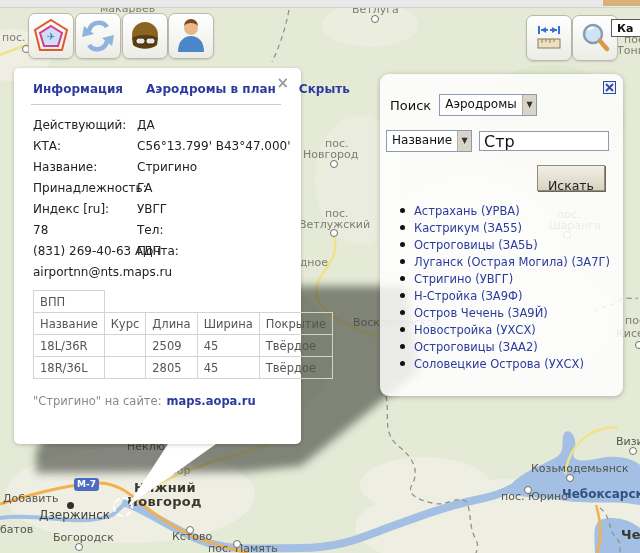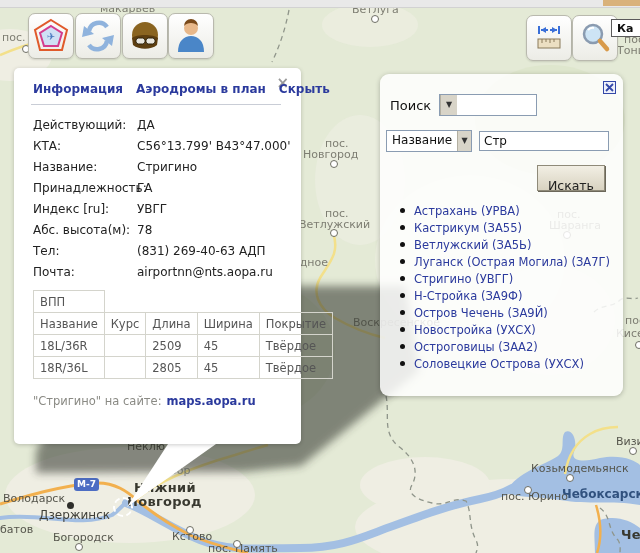--- a/index.html
+++ b/index.html
@@ -24,21 +24,21 @@
   
   #shadow-svg{position:absolute;left:0;top:0;z-index:3;}
   
   #sel-ring{position:absolute;left:113px;top:497px;width:16px;height:16px;border:2px dashed #fff;
             border-radius:50%;z-index:6;}
   
   #tail-svg{position:absolute;left:0;top:0;z-index:4;}
   #infowindow{position:absolute;left:14px;top:68px;width:287px;height:376px;background:#fff;
               border-radius:5px;z-index:5;box-shadow:0 1px 4px rgba(0,0,0,.2);}
   #iw-close{position:absolute;right:12px;top:6px;color:#9a9a9a;font-size:15px;font-weight:bold;cursor:pointer;}
-  #iw-links{position:absolute;left:19px;top:14px;display:flex;gap:13px;}
+  #iw-links{position:absolute;left:19px;top:14px;display:flex;gap:23px;}
   .iw-link{color:#2b3a9d;font-size:12px;font-weight:bold;cursor:pointer;white-space:nowrap;}
   #iw-sep{position:absolute;left:17px;top:36px;width:250px;border-bottom:1px solid #c9cdd6;}
   #iw-fields{position:absolute;left:19px;top:46px;display:grid;grid-template-columns:104px auto;
              grid-auto-rows:21px;font-size:12px;color:#222;align-items:center;}
   .fval{white-space:nowrap;}
   #rw-table{position:absolute;left:19px;top:222px;border-collapse:collapse;font-size:11.5px;color:#555;}
   #rw-table td{padding:2px 6px;height:17px;}
   #rw-table td.b{border:1px solid #d4d4cc;}
   #iw-footer{position:absolute;left:19px;top:326px;font-size:11.5px;color:#8a8a84;white-space:nowrap;}
   #iw-footer a{color:#2b3a9d;font-weight:bold;text-decoration:none;margin-left:5px;}
@@ -47,21 +47,21 @@
          background:rgba(255,255,255,.84);border-radius:9px;z-index:7;
          box-shadow:0 1px 5px rgba(0,0,0,.25);}
   #panel-close{position:absolute;right:7px;top:7px;width:13px;height:13px;cursor:pointer;}
   .prow1{position:absolute;left:10px;top:20px;display:flex;align-items:center;gap:8px;}
   .prow2{position:absolute;left:6px;top:56px;display:flex;align-items:center;gap:7px;}
   .plabel{font-size:13px;color:#111;}
   .sel{display:flex;align-items:stretch;background:#fff;border:1px solid #8a9cb2;height:20px;}
   .sel .txt{font-size:12px;color:#111;padding:2px 5px 0 5px;white-space:nowrap;}
   .sel .arrow{width:16px;background:#d8d4c8;border-left:1px solid #9a96889a;color:#333;
               font-size:8px;text-align:center;line-height:20px;}
-  .tinput{width:120px;height:16px;border:1px solid #8a9cb2;font-size:12px;padding:1px 4px;
+  .tinput{width:120px;height:16px;border:1px solid #8a9cb2;font-size:16px;padding:1px 4px;
           font-family:"DejaVu Sans",sans-serif;background:#fff;color:#111;}
   #search-btn{position:absolute;right:18px;top:91px;height:21px;padding:12px 10px;font-size:12.5px;
               color:#222;background:linear-gradient(#f2efe4,#d8d2c0);border:1px solid #8f8a79;
               box-shadow:1px 1px 0 #6b675a;font-family:"DejaVu Sans",sans-serif;cursor:pointer;}
   #results{position:absolute;left:20px;top:128px;list-style:none;margin:0;padding:0;}
   #results li{height:17px;display:flex;align-items:center;}
   #results li .disc{width:5px;height:5px;background:#111;border-radius:50%;margin-right:9px;flex:none;}
   #results li a{color:#2b3a9d;font-size:11.5px;text-decoration:none;white-space:nowrap;text-align:right;}
   
   .tb-btn{position:absolute;top:13px;width:44px;height:44px;border:1px solid #b9b9ae;border-radius:7px;
@@ -131,21 +131,21 @@
         <span class="map-label town" style="left: 625px; top: 314px;">пос.</span>
         <span class="map-label town" style="left: 616px; top: 327px;">Кисемары</span>
         <span class="map-label town2" style="left: 127px; top: 440px;">Неклю</span>
         <span class="map-label town2 dim" style="left: 170px; top: 464px;">бор</span>
         <span class="map-label town2" style="left: 616px; top: 435px;">Визимъя</span>
         <span class="map-label town2" style="left: 531px; top: 462px;">Козьмодемьянск</span>
         <span class="map-label town2" style="left: 501px; top: 490px;">пос. Юрино</span>
         <span class="map-label water-label" style="left: 562px; top: 487px;">Чебоксарское</span>
         <span class="map-label city" style="left: 134px; top: 480px;">Нижний</span>
         <span class="map-label city" style="left: 127px; top: 494px;">Новгород</span>
-        <span class="map-label town2" style="left: 3px; top: 492px;">Володарск</span>
+        <span class="map-label town2" style="left: 3px; top: 492px;">Добавить</span>
         <span class="map-label city-sm" style="left: 39px; top: 508px;">Дзержинск</span>
         <span class="map-label town2" style="left: 0px; top: 523px;">батов</span>
         <span class="map-label town2" style="left: 53px; top: 531px;">Богородск</span>
         <span class="map-label town2" style="left: 172px; top: 530px;">Кстово</span>
         <span class="map-label town2" style="left: 208px; top: 542px;">пос. Память</span>
         <span class="map-label city" style="left: 621px; top: 527px;">Чеб</span>
       </div>
     <div id="map-markers">
         <div class="mk ring" style="left: 22px; top: 45px;"></div>
         <div class="mk ring" style="left: 371px; top: 15px;"></div>
@@ -191,26 +191,25 @@
         <div>Действующий:</div>
         <div class="fval">ДА</div>
         <div>КТА:</div>
         <div class="fval">С56°13.799' В43°47.000'</div>
         <div>Название:</div>
         <div class="fval">Стригино</div>
         <div>Принадлежность:</div>
         <div class="fval">ГА</div>
         <div>Индекс [ru]:</div>
         <div class="fval">УВГГ</div>
-        <div>Абс. высота(м):</div>
         <div class="fval">78</div>
         <div>Тел:</div>
         <div class="fval">(831) 269-40-63 АДП</div>
         <div>Почта:</div>
-        <div class="fval">airportnn@nts.aopa.ru</div>
+        <div class="fval">airportnn@nts.maps.ru</div>
       </div>
     <table id="rw-table">
       <colgroup>
           <col style="width:62px">
           <col style="width:34px">
           <col style="width:42px">
           <col style="width:48px">
           <col style="width:66px">
         </colgroup>
       <tbody id="rw-body">
@@ -250,20 +249,21 @@
   </div>
 
   <div id="panel">
     <svg id="panel-close" width="13" height="13">
       <rect x="0.5" y="0.5" width="12" height="12" fill="#eef1fa" stroke="#3448a8"></rect>
       <path d="M3,3 L10,10 M10,3 L3,10" stroke="#3448a8" stroke-width="1.8"></path>
     </svg>
     <div class="prow1">
       <span class="plabel">Поиск</span>
       <div class="sel" style="width:96px">
+        <span class="txt" style="flex:1">Аэродромы</span>
         <span class="arrow">▼</span>
       </div>
     </div>
     <div class="prow2">
       <div class="sel" style="width:84px">
         <span class="txt" style="flex:1">Название</span>
         <span class="arrow">▼</span>
       </div>
       <input class="tinput" type="text" value="Стр" style="">
     </div>
@@ -272,21 +272,21 @@
         <li>
           <span class="disc"></span>
           <a href="#">Астрахань (УРВА)</a>
         </li>
         <li>
           <span class="disc"></span>
           <a href="#">Кастрикум (ЗА55)</a>
         </li>
         <li>
           <span class="disc"></span>
-          <a href="#">Ветлужский (ЗА5Ь)</a>
+          <a href="#">Остроговицы (ЗА5Ь)</a>
         </li>
         <li>
           <span class="disc"></span>
           <a href="#">Луганск (Острая Могила) (ЗА7Г)</a>
         </li>
         <li>
           <span class="disc"></span>
           <a href="#">Стригино (УВГГ)</a>
         </li>
         <li>

